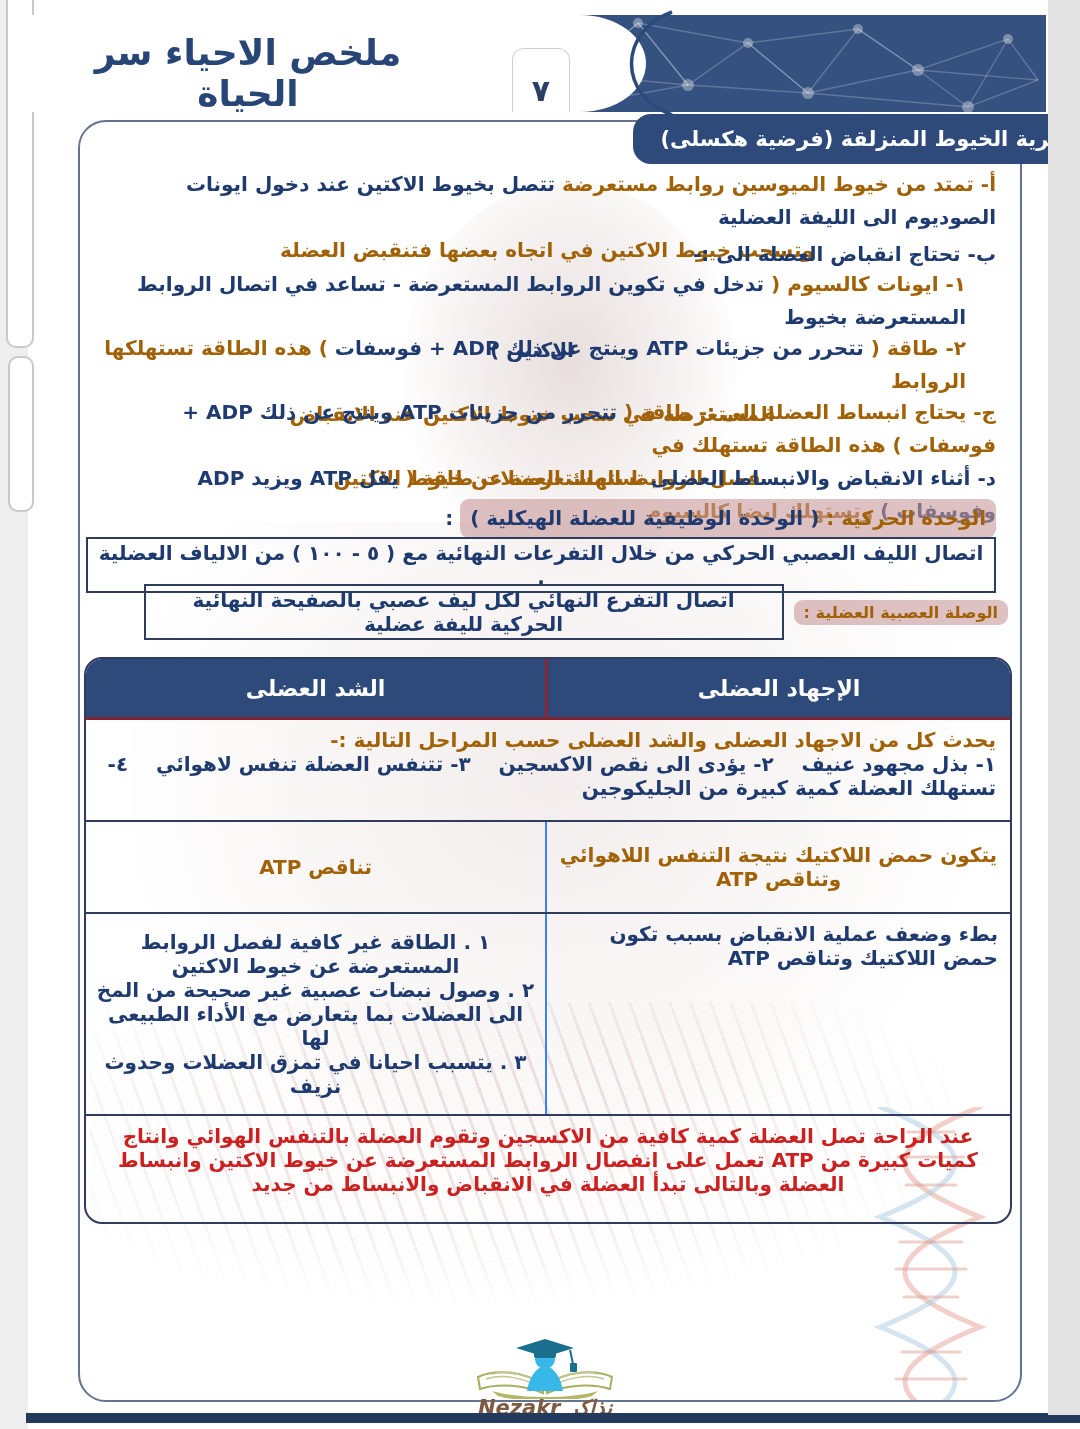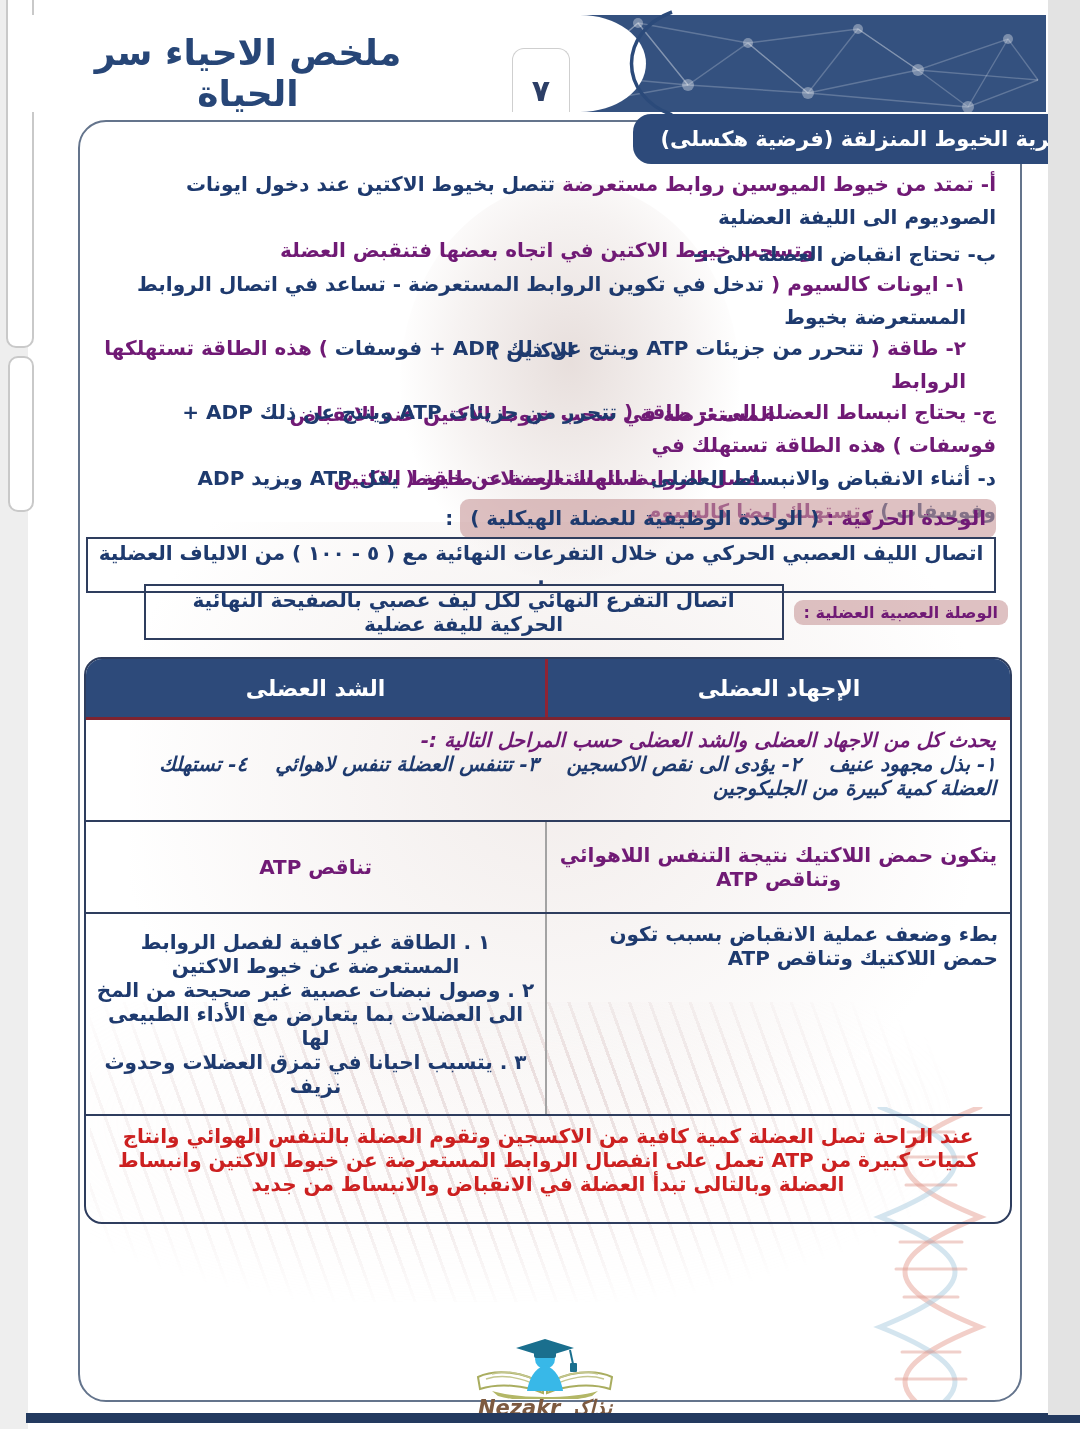--- a/index.html
+++ b/index.html
@@ -35,21 +35,21 @@
       background:radial-gradient(ellipse at 50% 45%, rgba(199,178,172,0.42) 0%, rgba(199,178,172,0.16) 48%, rgba(199,178,172,0) 72%);}
   .wm-torso{left:50px;top:400px;width:840px;height:640px;
       background:radial-gradient(ellipse at 50% 40%, rgba(213,196,191,0.30) 0%, rgba(213,196,191,0.10) 52%, rgba(213,196,191,0) 74%);}
   .wm-shirt{left:10px;top:880px;width:860px;height:300px;
       background:repeating-linear-gradient(70deg, rgba(186,146,146,0.25) 0 3px, rgba(247,240,238,0.20) 3px 19px);
       -webkit-mask-image:radial-gradient(ellipse at 45% 40%, #000 25%, transparent 75%);
       mask-image:radial-gradient(ellipse at 45% 40%, #000 25%, transparent 75%);}
   .wm-dna{left:760px;top:985px;width:180px;height:330px;}
   
   .titem{position:absolute;right:24px;left:18px;font-size:20px;line-height:33px;color:#1e3a6e;}
-  .red{color:#701a75;} .navy{color:#1e3a6e;}
+  .red{color:#a16207;} .navy{color:#1e3a6e;}
   .ln{text-align:right;} .ln.center{text-align:center;}
   #item-a{top:46px;} #item-b{top:116px;} #item-b1{top:146px;padding-right:30px;}
   #item-b2{top:210px;padding-right:30px;} #item-c{top:274px;} #item-d{top:340px;}
   #motor-row{top:377px;}
   .pill{display:inline-block;background:rgba(200,152,154,0.6);border-radius:9px;padding:3px 10px;}
   #defbox1{position:absolute;left:6px;right:24px;top:415px;border:2px solid #2e3d5e;
       min-height:40px;display:flex;align-items:center;justify-content:center;
       font-size:20px;color:#1e3a6e;text-align:center;padding:2px 10px;}
   #junction-row{position:absolute;right:12px;left:18px;top:462px;display:flex;gap:10px;align-items:center;}
   #junction-row .jbox{border:2px solid #2e3d5e;width:640px;min-height:48px;display:flex;align-items:center;
@@ -57,24 +57,24 @@
   
   #tbl{position:absolute;left:4px;top:535px;width:928px;border:2px solid #2e3d5e;border-radius:18px;
       overflow:hidden;box-sizing:border-box;font-size:20px;}
   .tbl-head{display:flex;height:58px;background:#2d4a7a;color:#ffffff;border-bottom:3px solid #7e2430;}
   .th{display:flex;align-items:center;justify-content:center;font-size:22px;}
   .th-stress{width:465px;border-left:3px solid #8e2333;box-sizing:border-box;}
   .th-tension{flex:1;}
   .trow{border-bottom:2px solid #2e3d5e;}
   .row-span{padding:8px 14px;}
   .row-flex{display:flex;}
-  .c-stress{width:465px;border-left:2px solid #a3a3a3;box-sizing:border-box;padding:8px 12px;}
+  .c-stress{width:465px;border-left:2px solid #3b82f6;box-sizing:border-box;padding:8px 12px;}
   .c-tension{flex:1;padding:16px 10px;}
   .cell-center{display:flex;flex-direction:column;align-items:center;justify-content:center;text-align:center;}
-  #row1{min-height:84px;font-style:italic;} #row2 .c-stress,#row2 .c-tension{min-height:58px;}
+  #row1{min-height:84px;} #row2 .c-stress,#row2 .c-tension{min-height:58px;}
   #row3 .c-stress{min-height:128px;} 
   #row4{min-height:90px;padding:8px 18px;text-align:center;color:#cc2020;border-bottom:none;}
   .pre{white-space:pre-wrap;}
   
   .logo{position:absolute;left:0;right:0;top:1337px;text-align:center;z-index:8;padding-left:10px;}
   .logo svg{display:block;margin:0 auto;}
   .brand{font-size:21px;font-style:italic;color:#7d5a40;margin-top:-3px;}
 </style>
 </head>
 <body>

